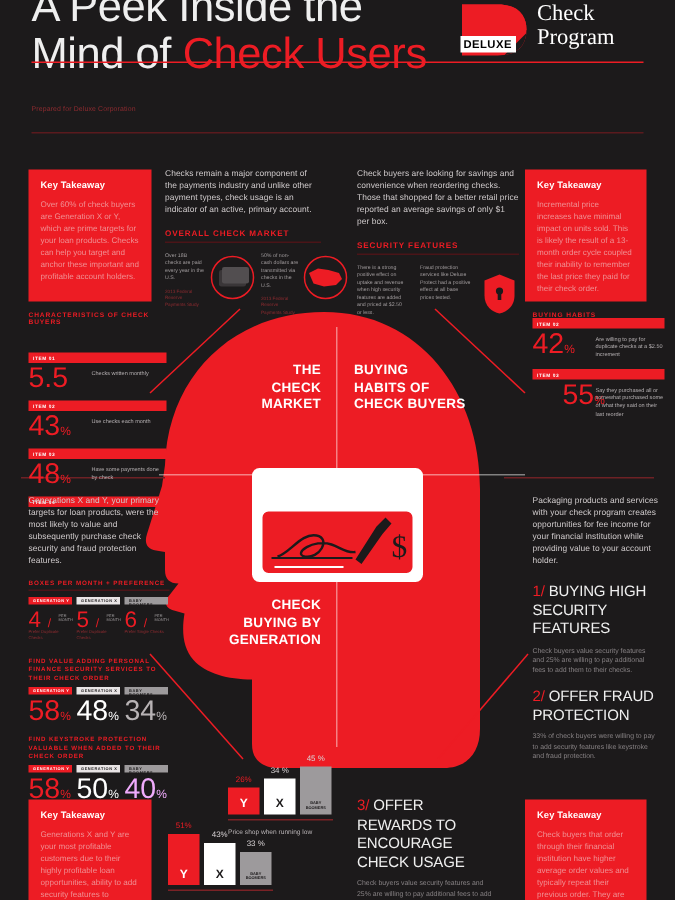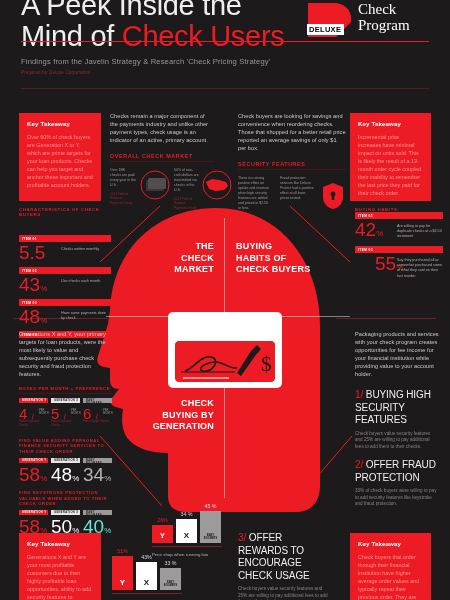--- a/index.html
+++ b/index.html
@@ -134,21 +134,20 @@
 <body>
 
 <div id="page">
 
   <div class="header">
     <div class="title">
       <div>A Peek Inside the</div>
       <div><span>Mind of </span><span class="accent">Check Users</span></div>
     </div>
     <div class="rule-top"></div>
-    <div class="subtitle">Findings from the Javelin Strategy &amp; Research 'Check Pricing Strategy'</div>
     <div class="prepared">Prepared for Deluxe Corporation</div>
     <div class="rule-bot"></div>
 
     <div class="logo">
       <svg class="logo-d" viewBox="0 0 46 36">
         <path d="M2 1 L26 1 C40 1 45 9 45 18 C45 27 40 35 26 35 L2 35 Z" fill="#ed1c24"></path>
         <path d="M2 1 L26 1 C40 1 45 9 45 18 L2 18 Z" fill="#ed1c24"></path>
         <path d="M45 18 C45 27 40 35 26 35 L30 35 L45 20 Z" fill="#1c1a1b"></path>
       </svg>
       <div class="logo-word">DELUXE</div>
@@ -404,21 +403,21 @@
       <div style="position:absolute; left:32px; top:0; width:29px;">
         <div class="stat-bar" style="height:5px; background:#e8e4e5;">
             <span style="top:1px; font-size:2.6px; color:#1c1a1b;">GENERATION X</span>
           </div>
         <div class="stat-num" style="margin-top:2px; color:#fff;"><span>50</span><span class="pct">%</span></div>
       </div>
       <div style="position:absolute; left:64px; top:0; width:29px;">
         <div class="stat-bar" style="height:5px; background:#9d9a9c;">
             <span style="top:1px; font-size:2.6px; color:#1c1a1b;">BABY BOOMERS</span>
           </div>
-        <div class="stat-num" style="margin-top:2px; color:#5eead4;"><span>40</span><span class="pct">%</span></div>
+        <div class="stat-num" style="margin-top:2px; color:#f0abfc;"><span>40</span><span class="pct">%</span></div>
       </div>
     </div>
   </div>
 
   <div style="position:absolute; left:355px; top:330px; width:84px;">
     <div class="body-copy">Packaging products and services with your check program creates opportunities for fee income for your financial institution while providing value to your account holder.</div>
 
     <div style="margin-top:11px;">
       <div class="rec-head"><span class="rec-num">1/</span> <span>BUYING HIGH SECURITY FEATURES</span></div>
       <div class="rec-body">Check buyers value security features and 25% are willing to pay additional fees to add them to their checks.</div>

